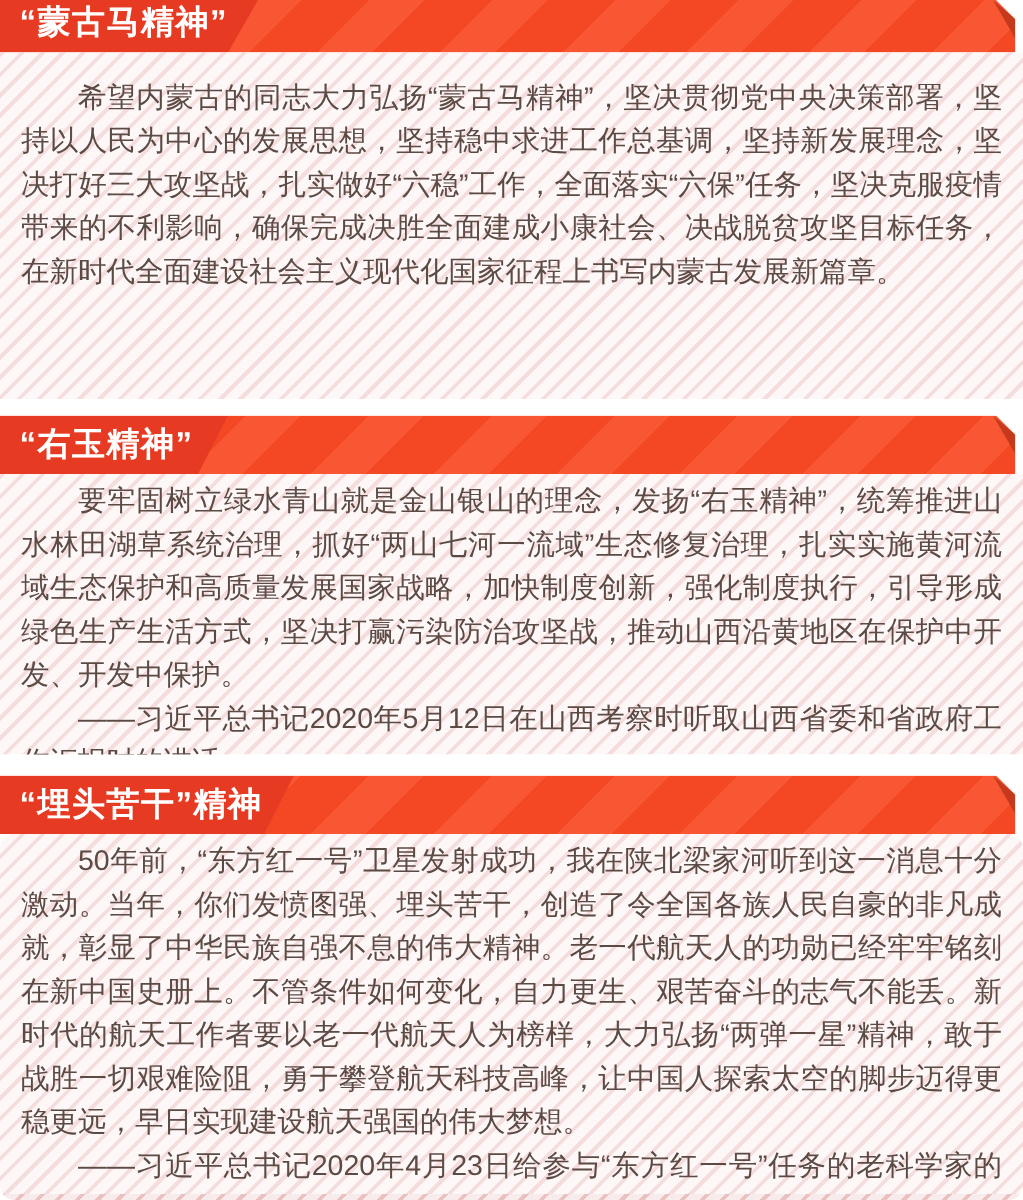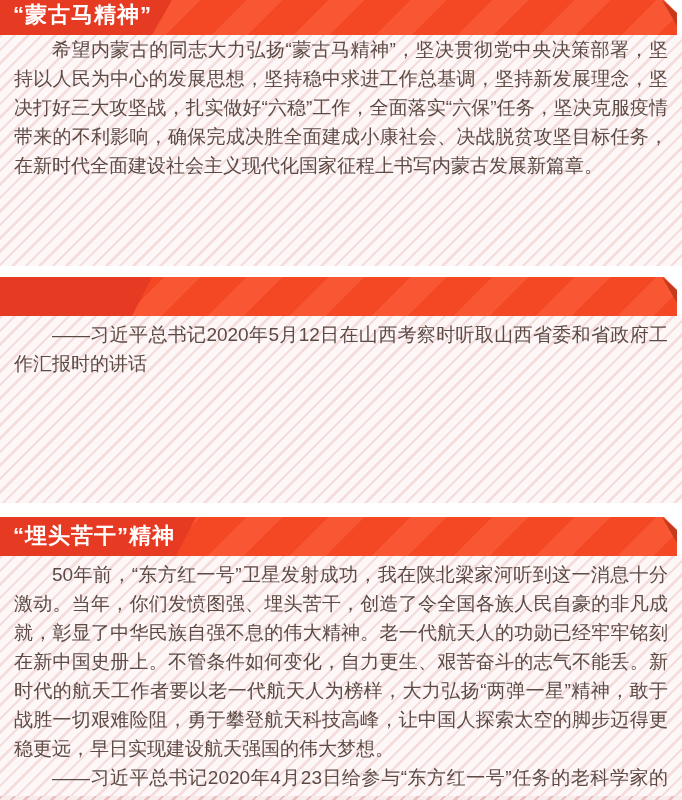--- a/index.html
+++ b/index.html
@@ -73,23 +73,23 @@
         rgba(255,255,255,0) 2.5px 9.5px);
     color: #5c4b45;
     font-size: 19px;
     line-height: 29px;
   }
   .body-striped p {
     margin: 0;
     text-indent: 2em;
     text-align: justify;
   }
-  .b1 { height: 231px; padding-top: 0; }
+  .b1 { height: 231px; padding-top: 16px; }
   .b2 { height: 187px; padding-top: 4px; }
-  .b3 { height: 244px; padding-top: 4px; position: relative; }
+  .b3 { height: 244px; padding-top: 4px; position: relative; border-radius: 10px; }
   .gap1 { height: 11px; background: #ffffff; }
   .gap2 { height: 14px; background: #ffffff; }
   .bottom-edge {
     position: absolute;
     left: 0; right: 0; bottom: 0;
     height: 4px;
     background: repeating-linear-gradient(135deg,
         #eac0c0 0 2.5px, #f8ebeb 2.5px 9.5px);
   }
 </style>
@@ -108,22 +108,24 @@
       <p>希望内蒙古的同志大力弘扬“蒙古马精神”，坚决贯彻党中央决策部署，坚持以人民为中心的发展思想，坚持稳中求进工作总基调，坚持新发展理念，坚决打好三大攻坚战，扎实做好“六稳”工作，全面落实“六保”任务，坚决克服疫情带来的不利影响，确保完成决胜全面建成小康社会、决战脱贫攻坚目标任务，在新时代全面建设社会主义现代化国家征程上书写内蒙古发展新篇章。</p>
     </div>
   </section>
 
   <div class="gap1"></div>
 
   <section>
     <header class="banner">
       <div class="banner-left w2"></div>
       <div class="banner-fold"></div>
+      <h2 class="banner-title">“右玉精神”</h2>
     </header>
     <div class="body-striped b2">
+      <p>要牢固树立绿水青山就是金山银山的理念，发扬“右玉精神”，统筹推进山水林田湖草系统治理，抓好“两山七河一流域”生态修复治理，扎实实施黄河流域生态保护和高质量发展国家战略，加快制度创新，强化制度执行，引导形成绿色生产生活方式，坚决打赢污染防治攻坚战，推动山西沿黄地区在保护中开发、开发中保护。</p>
       <p>——习近平总书记2020年5月12日在山西考察时听取山西省委和省政府工作汇报时的讲话</p>
     </div>
   </section>
 
   <div class="gap2"></div>
 
   <section>
     <header class="banner">
       <div class="banner-left w3"></div>
       <div class="banner-fold"></div>

